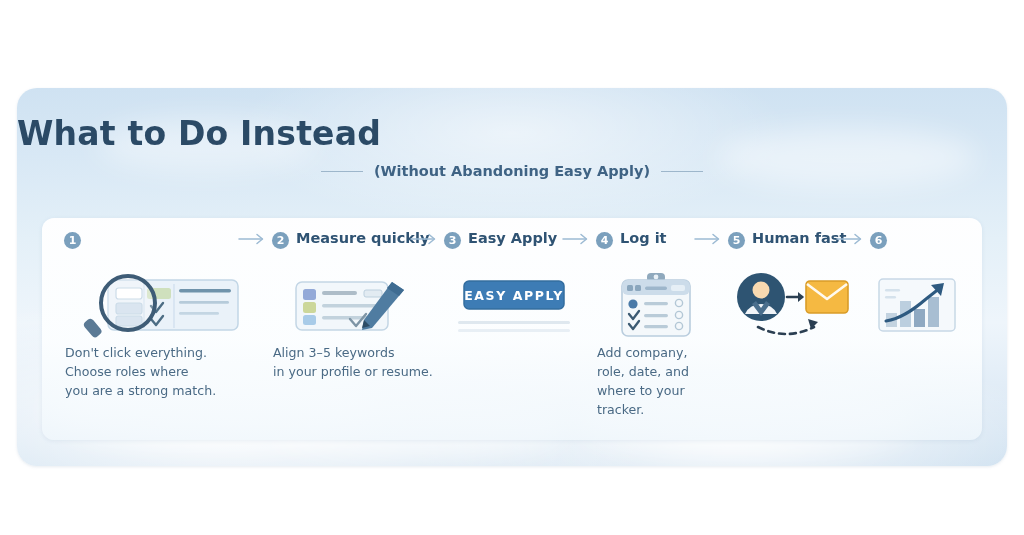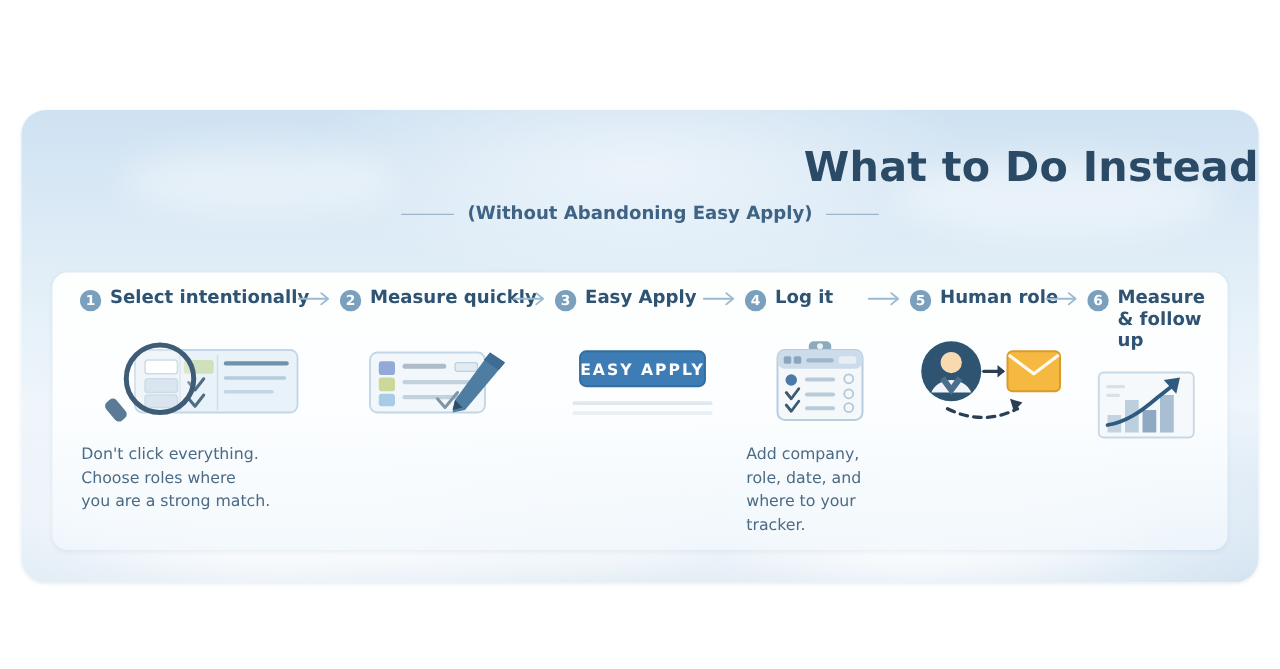--- a/index.html
+++ b/index.html
@@ -59,21 +59,21 @@
   .cl3 { left: 560px; top: 300px; width: 340px; height: 66px; background: rgba(255,255,255,0.55); }
   .cl4 { left: 700px; top: 40px;  width: 260px; height: 60px; background: rgba(255,255,255,0.45); }
   .cl5 { left: 80px;  top: 30px;  width: 220px; height: 54px; background: rgba(255,255,255,0.40); }
 
   
   #header {
     position: absolute;
     left: 0;
     top: 28px;
     width: 990px;
-    text-align: right;
+    text-align: left;
   }
   #page-title {
     font-family: "DejaVu Sans", sans-serif;
     font-size: 33px;
     font-weight: bold;
     color: #2b4a66;
     letter-spacing: 0.2px;
     line-height: 1.1;
   }
   #subtitle-row {
@@ -178,21 +178,20 @@
     margin-top: 7px;
     display: flex;
     align-items: center;
     justify-content: center;
     padding-left: 4px;
   }
   .icon-wrap svg { display: block; }
 
   
   .step-body {
-    margin-top: 10px;
     padding-left: 9px;
     font-family: "DejaVu Sans", sans-serif;
     font-size: 12.6px;
     color: #4a6a85;
     line-height: 1.52;
     white-space: pre-line;
   }
 </style>
 </head>
 <body>
@@ -214,21 +213,20 @@
         <div class="rule"></div>
       </div>
     </div>
 
     <div id="panel">
       <div id="steps">
 
         <div class="step s1">
           <div class="step-head">
             <div class="num">1</div>
-            <div class="step-label">Select intentionally</div>
           </div>
           <div class="arrow">
             <svg width="30" height="14" viewBox="0 0 30 14">
               <path d="M1 7 H24" stroke="currentColor" stroke-width="1.5" fill="none" stroke-linecap="round"></path>
               <path d="M19 2.5 L24.5 7 L19 11.5" stroke="currentColor" stroke-width="1.5" fill="none" stroke-linecap="round" stroke-linejoin="round"></path>
             </svg>
           </div>
           <div class="icon-wrap">
             <svg width="168" height="70" viewBox="0 0 168 70">
               <rect x="30" y="8" width="130" height="50" rx="6" fill="#eaf2f9" stroke="#c2d6e6" stroke-width="1.5"></rect>
@@ -272,20 +270,22 @@
               <rect x="34" y="19" width="35" height="4" rx="2" fill="#adbcc8"></rect>
               <rect x="76" y="18" width="18" height="7" rx="2" fill="#e2ebf2" stroke="#bdd0de" stroke-width="1"></rect>
               <rect x="34" y="32" width="58" height="3.4" rx="1.7" fill="#c2d2dd"></rect>
               <rect x="34" y="44" width="48" height="3.4" rx="1.7" fill="#c2d2dd"></rect>
               <path d="M62 47 l6 7 l10 -12" stroke="#7e95a6" stroke-width="2.4" fill="none" stroke-linecap="round" stroke-linejoin="round"></path>
               <path d="M104 10 l12 8 l-32 38 l-10 2 l2 -10 z" fill="#4f7ca1"></path>
               <path d="M104 10 l12 8 l-5 6 l-12 -8 z" fill="#3f6c92"></path>
               <path d="M76 48 l-2 8 l8 -2 z" fill="#2e4d66"></path>
             </svg>
           </div>
+          <div class="step-body">Align 3–5 keywords
+in your profile or resume.</div>
         </div>
 
         <div class="step s3">
           <div class="step-head">
             <div class="num">3</div>
             <div class="step-label">Easy Apply</div>
           </div>
           <div class="arrow">
             <svg width="30" height="14" viewBox="0 0 30 14">
               <path d="M1 7 H24" stroke="currentColor" stroke-width="1.5" fill="none" stroke-linecap="round"></path>
@@ -336,21 +336,21 @@
           </div>
           <div class="step-body">Add company,
 role, date, and
 where to your
 tracker.</div>
         </div>
 
         <div class="step s5">
           <div class="step-head">
             <div class="num">5</div>
-            <div class="step-label">Human role</div>
+            <div class="step-label">Human fast</div>
           </div>
           <div class="arrow">
             <svg width="30" height="14" viewBox="0 0 30 14">
               <path d="M1 7 H24" stroke="currentColor" stroke-width="1.5" fill="none" stroke-linecap="round"></path>
               <path d="M19 2.5 L24.5 7 L19 11.5" stroke="currentColor" stroke-width="1.5" fill="none" stroke-linecap="round" stroke-linejoin="round"></path>
             </svg>
           </div>
           <div class="icon-wrap">
             <svg width="118" height="72" viewBox="0 0 118 72">
               <circle cx="27" cy="26" r="24" fill="#2e5472"></circle>
@@ -363,22 +363,20 @@
               <path d="M73 13 L93 28 L113 13" stroke="#fffaf0" stroke-width="2.6" fill="none" stroke-linejoin="round"></path>
               <path d="M24 56 q28 14 56 0" stroke="#2b3f52" stroke-width="2.6" fill="none" stroke-linecap="round" stroke-dasharray="6 5"></path>
               <path d="M74 48 l10 3 l-7 7 z" fill="#2b3f52"></path>
             </svg>
           </div>
         </div>
 
         <div class="step s6">
           <div class="step-head">
             <div class="num">6</div>
-            <div class="step-label">Measure
-&amp; follow up</div>
           </div>
           <div class="icon-wrap">
             <svg width="86" height="64" viewBox="0 0 86 64">
               <rect x="5" y="4" width="76" height="52" rx="4" fill="#f5f9fc" stroke="#c7d8e6" stroke-width="1.5"></rect>
               <rect x="11" y="14" width="15" height="2.6" rx="1.3" fill="#d5e2ec"></rect>
               <rect x="11" y="21" width="11" height="2.6" rx="1.3" fill="#d5e2ec"></rect>
               <rect x="12" y="38" width="11" height="14" fill="#c3d3e0"></rect>
               <rect x="26" y="26" width="11" height="26" fill="#bccfdf"></rect>
               <rect x="40" y="34" width="11" height="18" fill="#8fa9c2"></rect>
               <rect x="54" y="22" width="11" height="30" fill="#a8bed2"></rect>

